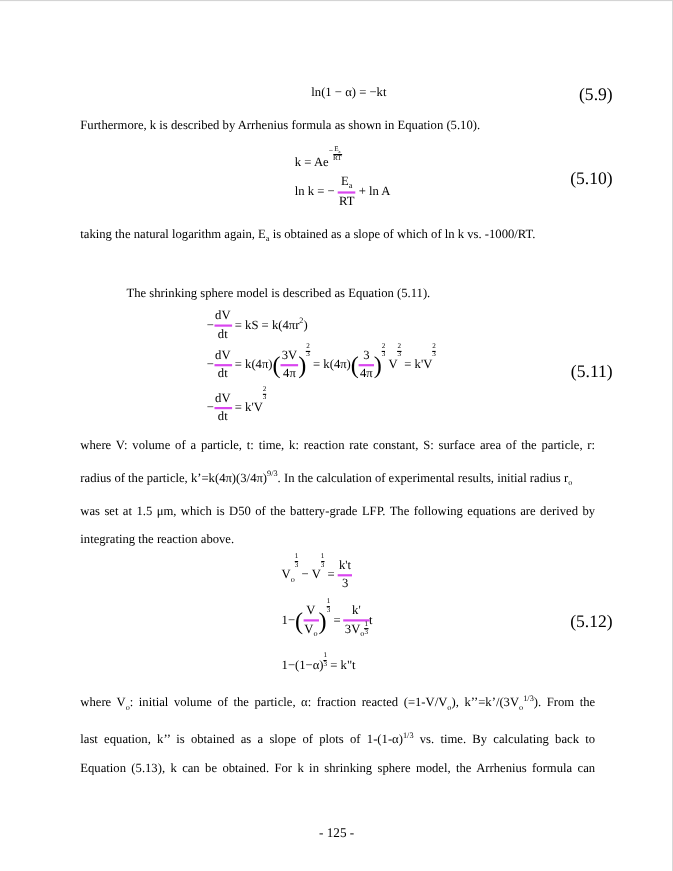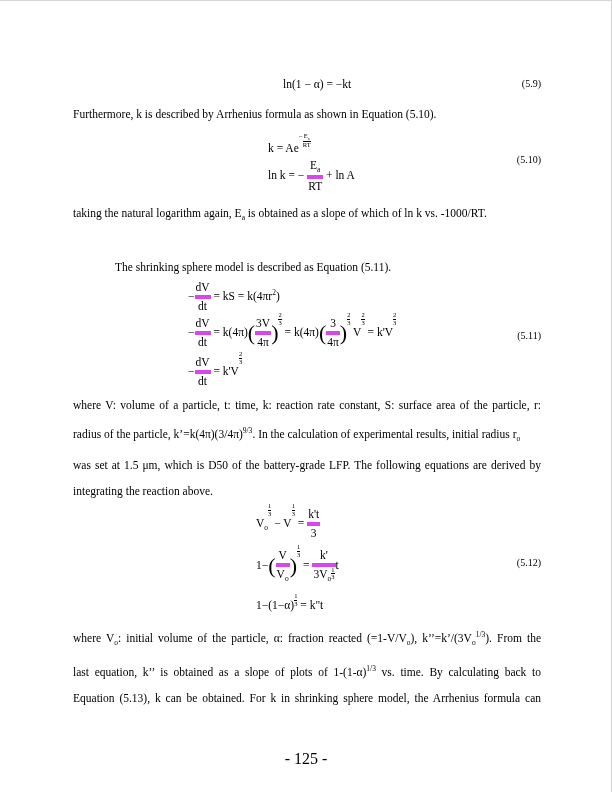--- a/index.html
+++ b/index.html
@@ -3,32 +3,32 @@
 <meta charset="utf-8">
 <style>
   html, body { margin: 0; padding: 0; background: #ffffff; }
   body {
     width: 612px; height: 792px; position: relative; overflow: hidden;
     font-family: "Liberation Serif", serif; color: #000; font-size: 11.5px;
   }
   .page-border-top { position: absolute; left: 0; top: 0; width: 612px; height: 1px; background: #d4d4d4; }
   .page-border-right { position: absolute; right: 0; top: 0; width: 1px; height: 792px; background: #d4d4d4; }
   .para { position: absolute; left: 73px; width: 468px; line-height: 26px; text-align: justify; font-size: 11.5px; }
-  .eqno { position: absolute; right: 71px; font-size: 10px; padding-left: 29px; }
+  .eqno { position: absolute; right: 55px; font-size: 16px; padding-left: 29px; }
   .eq { position: absolute; font-size: 11.5px; white-space: nowrap; }
   .frac { display: inline-block; vertical-align: middle; text-align: center; line-height: 1; }
   .frac > span { display: block; padding: 0 1px; }
-  .frac > .num { border-bottom: 4px solid #d946ef; padding-bottom: 1px; text-align: center; }
+  .frac > .num { border-bottom: 2px solid #d946ef; padding-bottom: 1px; text-align: center; }
   .frac > .den { padding-top: 2px; }
   .sfrac { display: inline-block; vertical-align: top; text-align: center; font-size: 6.5px; line-height: 1; margin-top: -6px; }
   .sfrac > span { display: block; }
   .sfrac > .num { border-bottom: 0.6px solid #000; }
   .paren { font-size: 22px; vertical-align: middle; line-height: 1; font-weight: 300; }
   sub, sup { font-size: 7.5px; }
-  .pageno { position: absolute; left: 0; width: 612px; top: 750px; text-align: center; font-size: 16px; }
+  .pageno { position: absolute; left: 0; width: 612px; top: 750px; text-align: center; font-size: 12px; }
 </style>
 </head>
 <body>
 
 <div class="page-border-top"></div>
 <div class="page-border-right"></div>
 
 <div class="eq" style="left:283px; top:78px;">
   <span>ln(1 − α) = −kt</span>
 </div>

